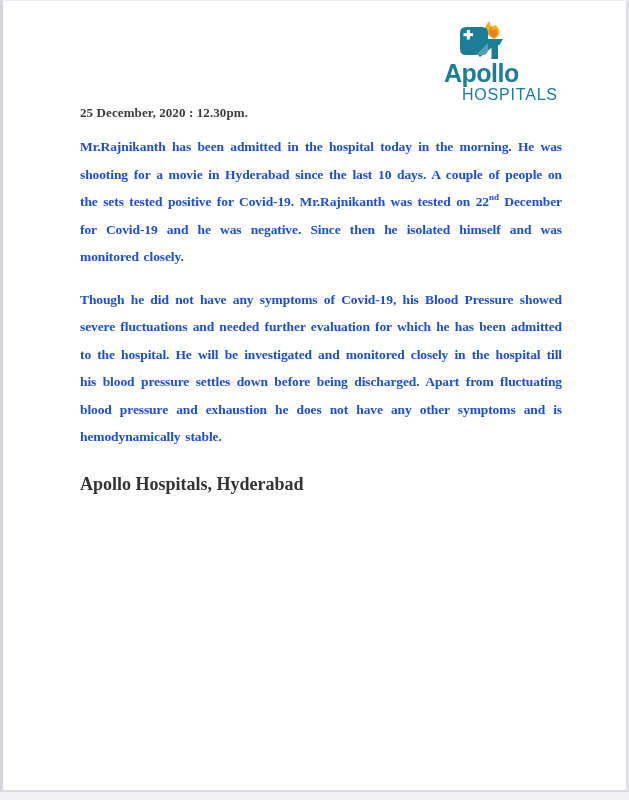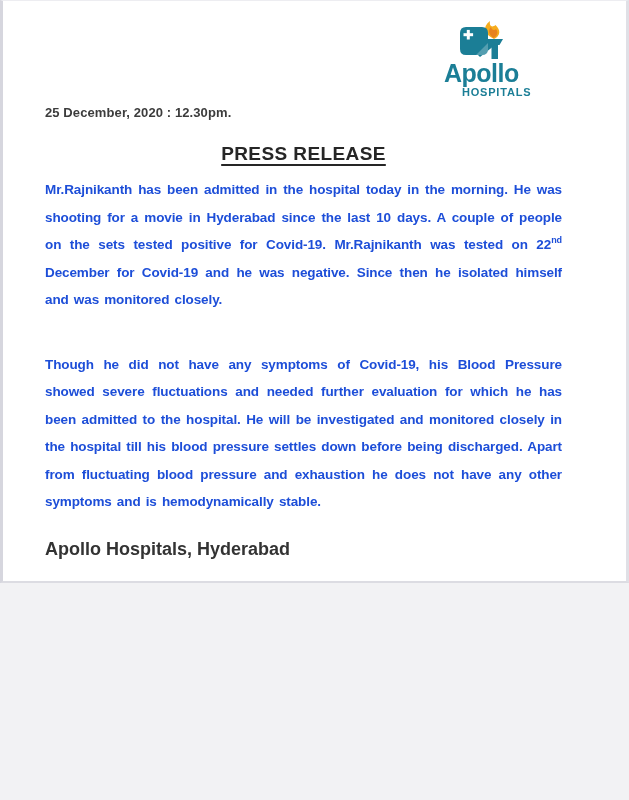--- a/index.html
+++ b/index.html
@@ -3,21 +3,21 @@
 <meta charset="utf-8">
 <style>
   html, body {
     margin: 0;
     padding: 0;
     background: #f2f2f4;
   }
   .page {
     position: relative;
     width: 629px;
-    height: 583px;
+    height: 792px;
     box-sizing: border-box;
     background: #ffffff;
     border-left: 3px solid #d6d6de;
     border-right: 3px solid #e0e0e6;
     border-top: 1px solid #ededf1;
     border-bottom: 2px solid #dcdce2;
     overflow: hidden;
     font-family: "Liberation Sans", sans-serif;
   }
   
@@ -34,30 +34,31 @@
   }
   .logo .brand {
     display: block;
     font-size: 25px;
     font-weight: 700;
     letter-spacing: -0.5px;
     margin-top: -4px;
   }
   .logo .brand-sub {
     display: block;
-    font-size: 11px;
-    font-weight: 700;
+    font-size: 16px;
+    font-weight: 400;
     letter-spacing: 0.8px;
     margin-left: 18px;
     margin-top: 1px;
   }
   
   .content {
-    padding: 103px 64px 0 42px;
+    padding: 103px 64px 0 77px;
     color: #383838;
+    font-family: Liberation Serif, serif;
   }
   .date-line {
     font-size: 13px;
     font-weight: 600;
     letter-spacing: 0.1px;
     color: #3c3c3c;
     margin: 0;
     line-height: 17px;
   }
   .doc-title {
@@ -78,21 +79,21 @@
     margin: 0;
     font-size: 13.5px;
     font-weight: 700;
     line-height: 27.5px;
     text-align: justify;
     word-spacing: 1.5px;
     letter-spacing: -0.1px;
     color: #1d4ed8;
   }
   .para-1 { margin-top: 12px; }
-  .para-2 { margin-top: 37px; }
+  .para-2 { margin-top: 15px; }
   .para sup {
     font-size: 9px;
     font-weight: 700;
     position: relative;
     top: -1px;
     vertical-align: super;
     line-height: 0;
   }
   .signature {
     margin: 24px 0 0 0;
@@ -126,21 +127,20 @@
       <polygon points="32,22 32,34 20,34" fill="#ffffff" opacity="0.25"></polygon>
     </svg>
     <span class="brand" style="color:#1b7e96">Apollo</span>
     <span class="brand-sub" style="color:#1b7e96">HOSPITALS</span>
   </div>
 
   <div class="content">
 
     <p class="date-line">25 December, 2020 : 12.30pm.</p>
 
-    <h1 class="doc-title"><span class="underline">PRESS RELEASE</span></h1>
 
     <p class="para para-1"><span>Mr.Rajnikanth has been admitted in the hospital today in the morning. He was shooting for a movie in Hyderabad since the last 10 days. A couple of people on the sets tested positive for Covid-19. Mr.Rajnikanth was tested on 22</span><sup>nd</sup><span> December for Covid-19 and he was negative. Since then he isolated himself and was monitored closely.</span></p>
 
     <p class="para para-2">Though he did not have any symptoms of Covid-19, his Blood Pressure showed severe fluctuations and needed further evaluation for which he has been admitted to the hospital. He will be investigated and monitored closely in the hospital till his blood pressure settles down before being discharged. Apart from fluctuating blood pressure and exhaustion he does not have any other symptoms and is hemodynamically stable.</p>
 
     <p class="signature">Apollo Hospitals, Hyderabad</p>
 
   </div>
 </div>
 

